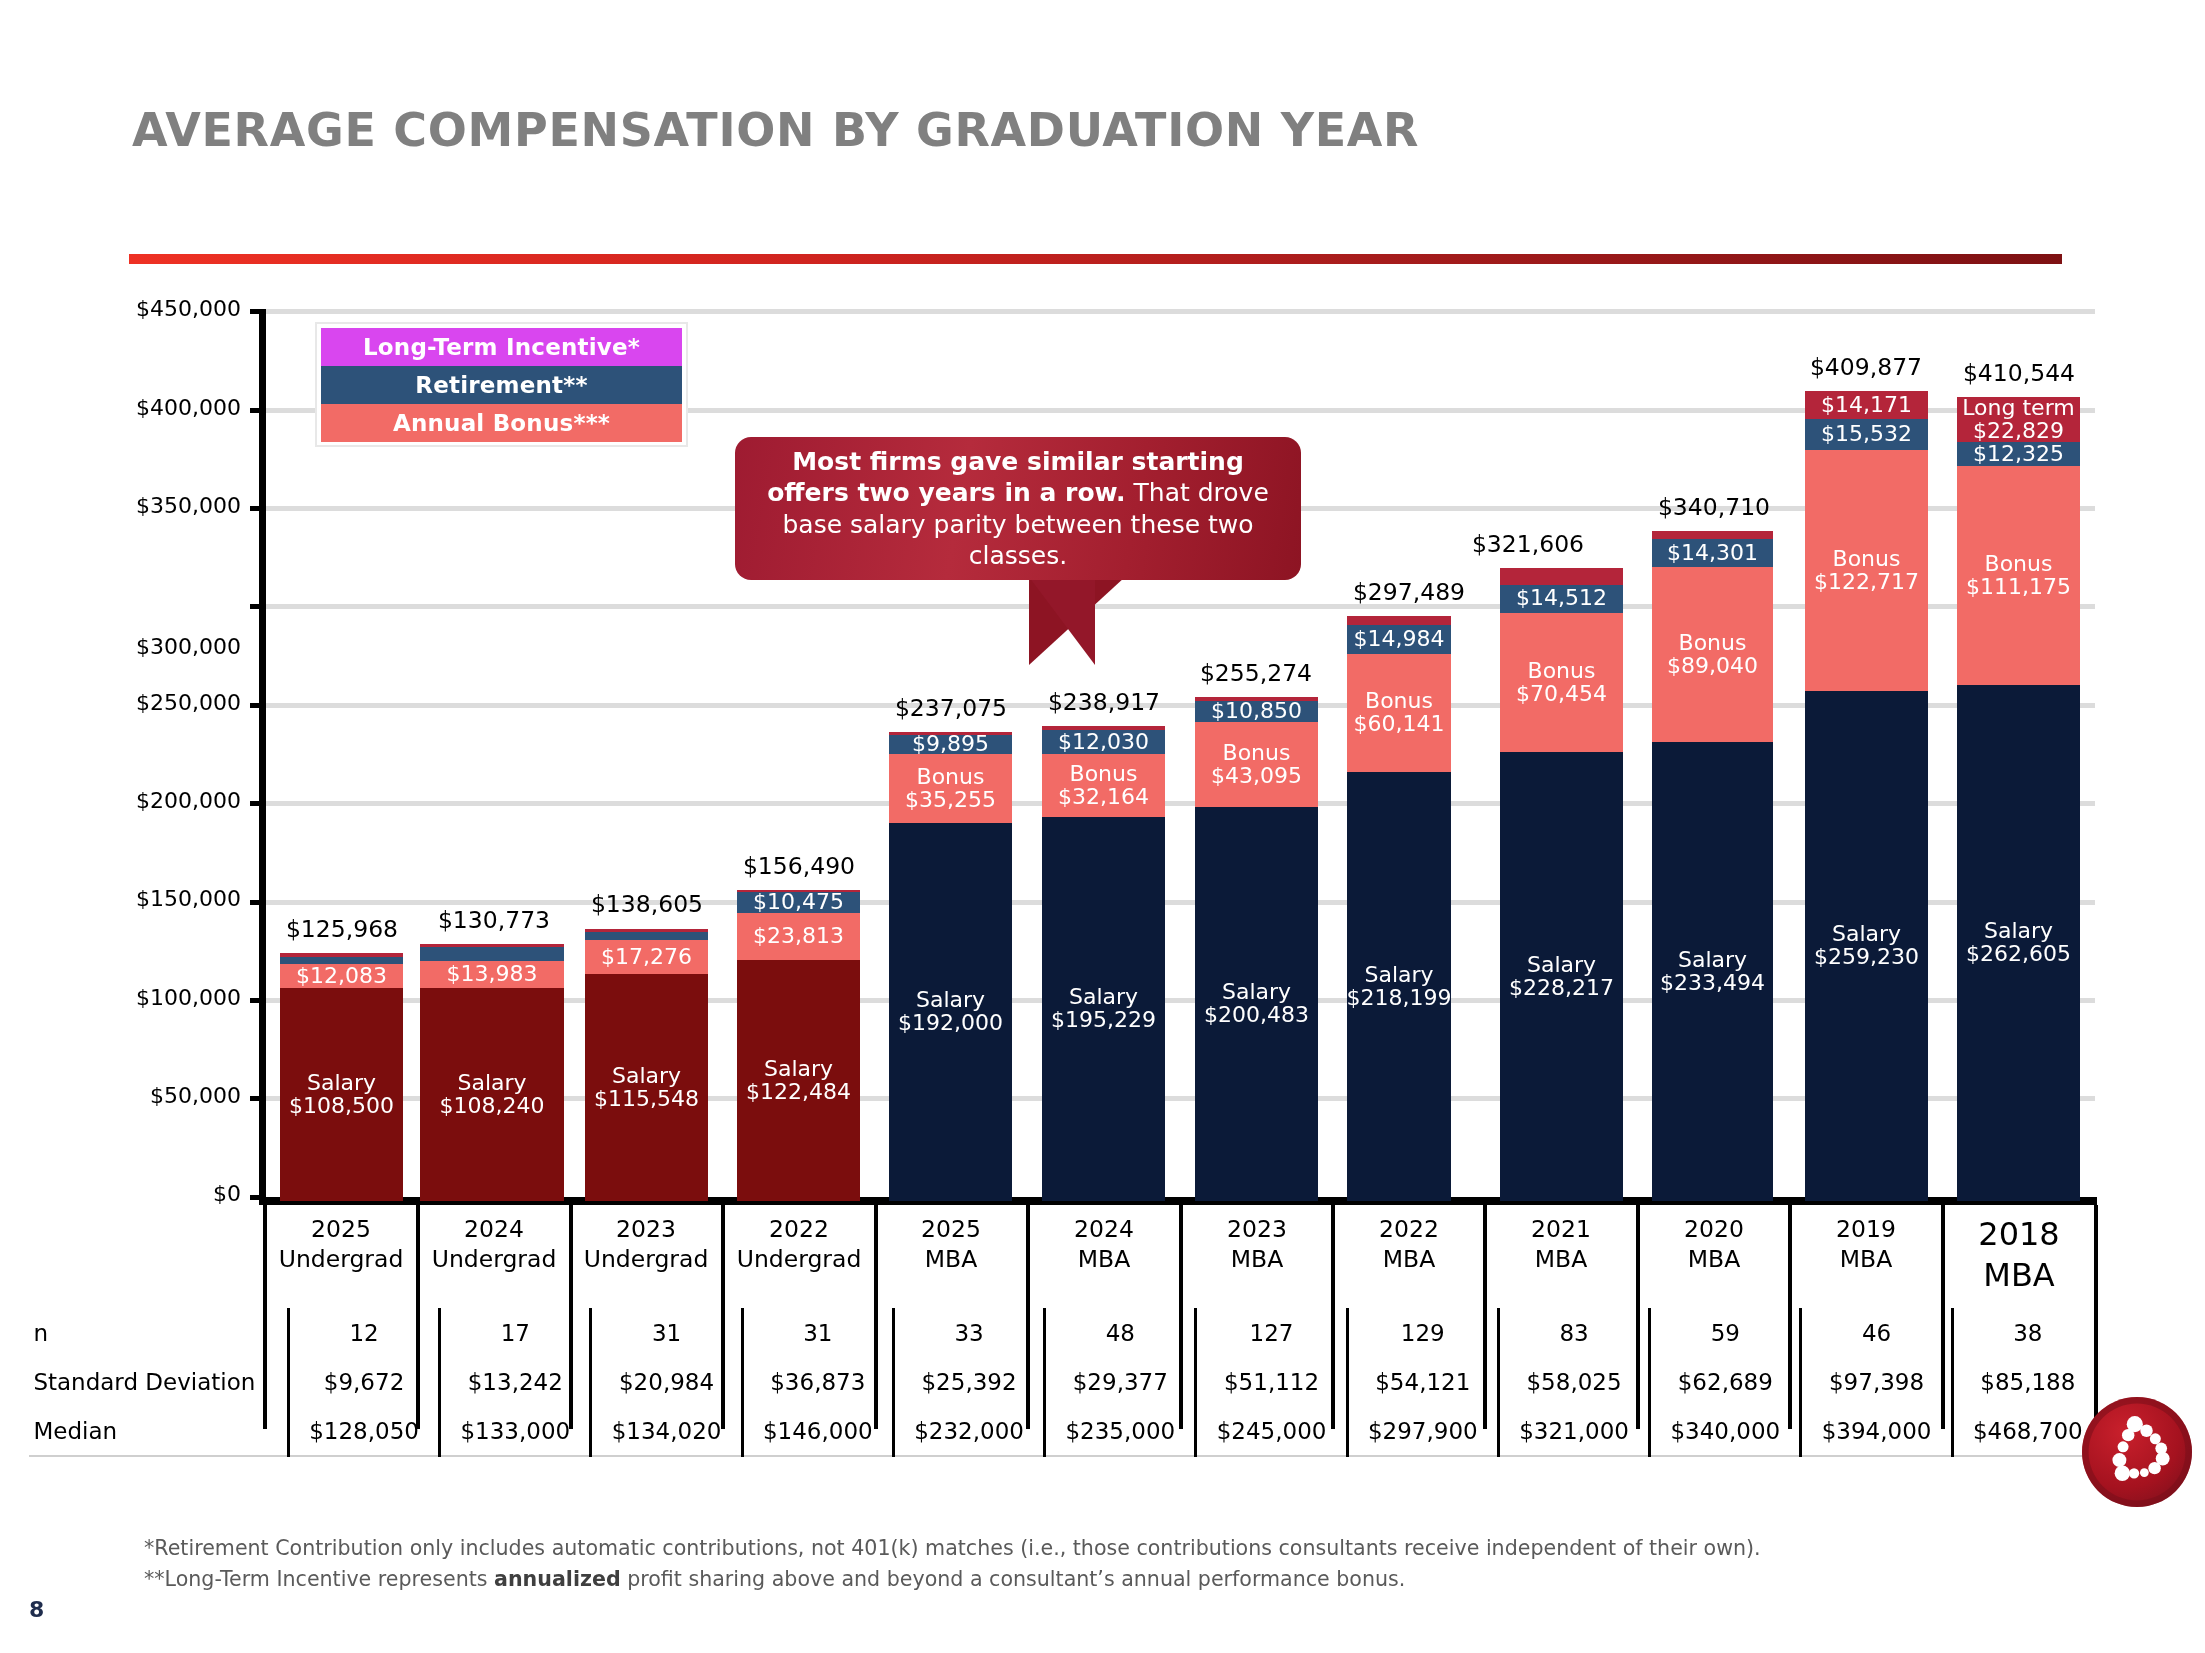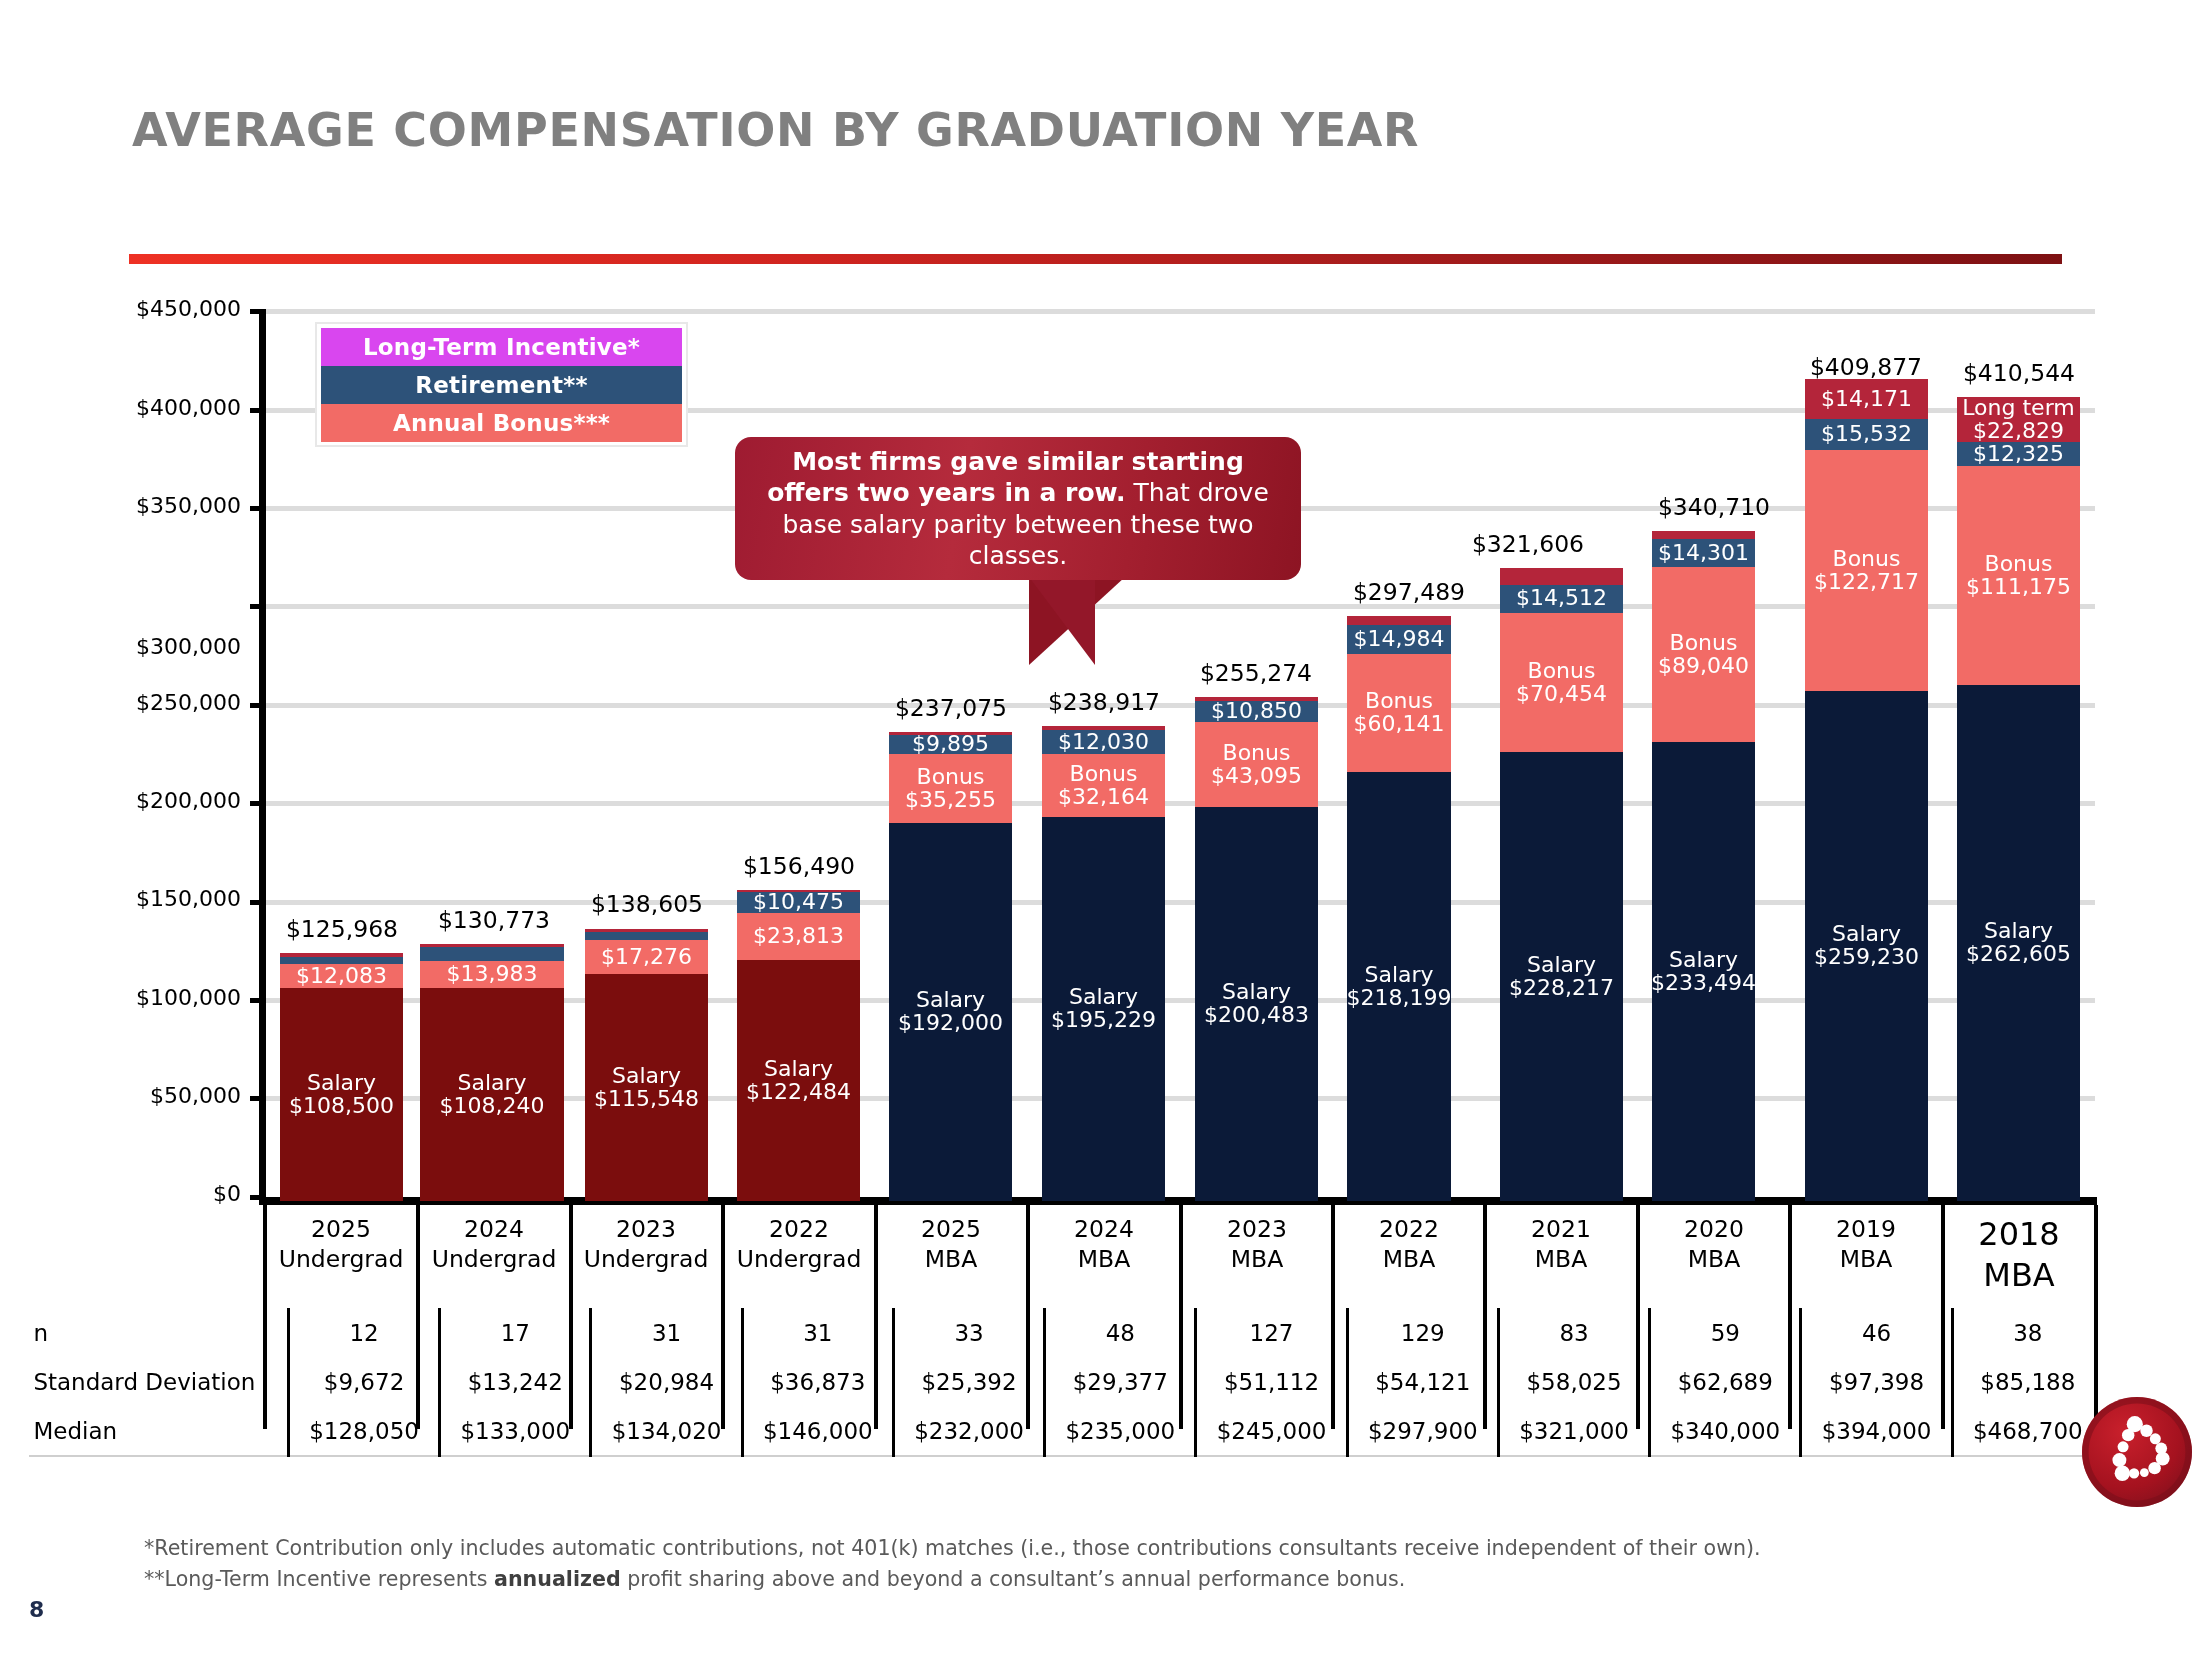--- a/index.html
+++ b/index.html
@@ -300,37 +300,37 @@
         <div class="seg seg-bon" style="height: 139px;">
           <span class="lbl">Bonus</span>
           <span class="lbl">$70,454</span>
         </div>
         <div class="seg seg-sal-mba" style="height: 449px;">
           <span class="lbl">Salary</span>
           <span class="lbl">$228,217</span>
         </div>
       </div>
       <div class="total-label" style="left: 1450px; width: 156px; top: 530px;">$321,606</div>
-      <div class="bar-col" style="left: 1652px; width: 103px;">
+      <div class="bar-col" style="left: 1652px; width: 121px;">
         <div class="seg seg-lti" style="height: 7.6px;"></div>
         <div class="seg seg-ret" style="height: 28px;">
           <span class="lbl">$14,301</span>
         </div>
         <div class="seg seg-bon" style="height: 175px;">
           <span class="lbl">Bonus</span>
           <span class="lbl">$89,040</span>
         </div>
         <div class="seg seg-sal-mba" style="height: 459px;">
           <span class="lbl">Salary</span>
           <span class="lbl">$233,494</span>
         </div>
       </div>
       <div class="total-label" style="left: 1636px; width: 156px; top: 493px;">$340,710</div>
       <div class="bar-col" style="left: 1805px; width: 123px;">
-        <div class="seg seg-lti" style="height: 40px; margin-top: 25px;">
+        <div class="seg seg-lti" style="height: 28px; margin-top: 25px;">
           <span class="lbl">$14,171</span>
         </div>
         <div class="seg seg-ret" style="height: 31px;">
           <span class="lbl">$15,532</span>
         </div>
         <div class="seg seg-bon" style="height: 241px;">
           <span class="lbl">Bonus</span>
           <span class="lbl">$122,717</span>
         </div>
         <div class="seg seg-sal-mba" style="height: 510px;">

